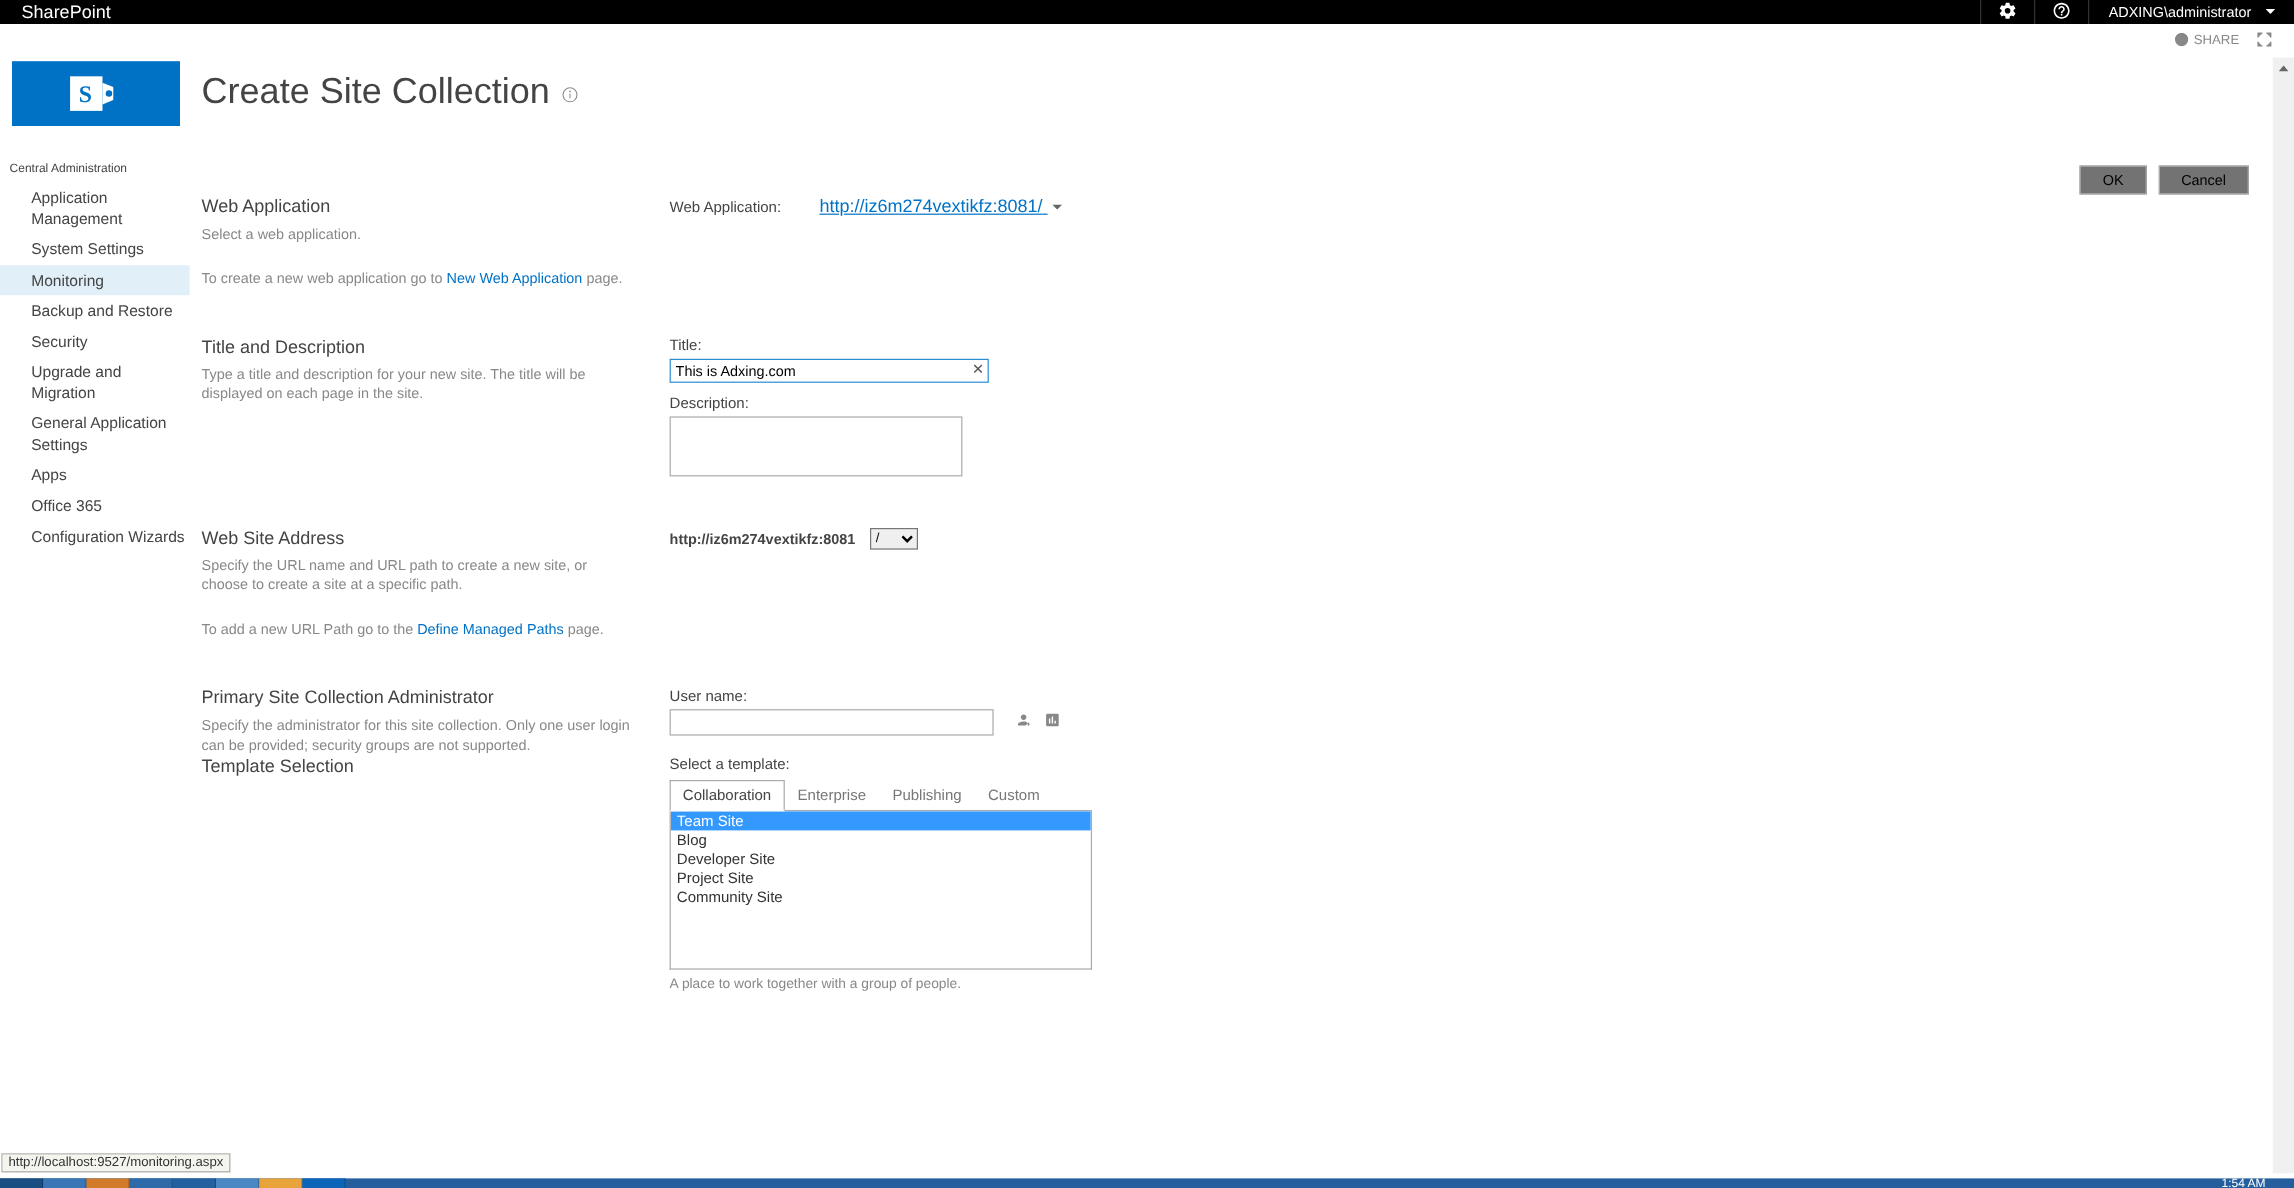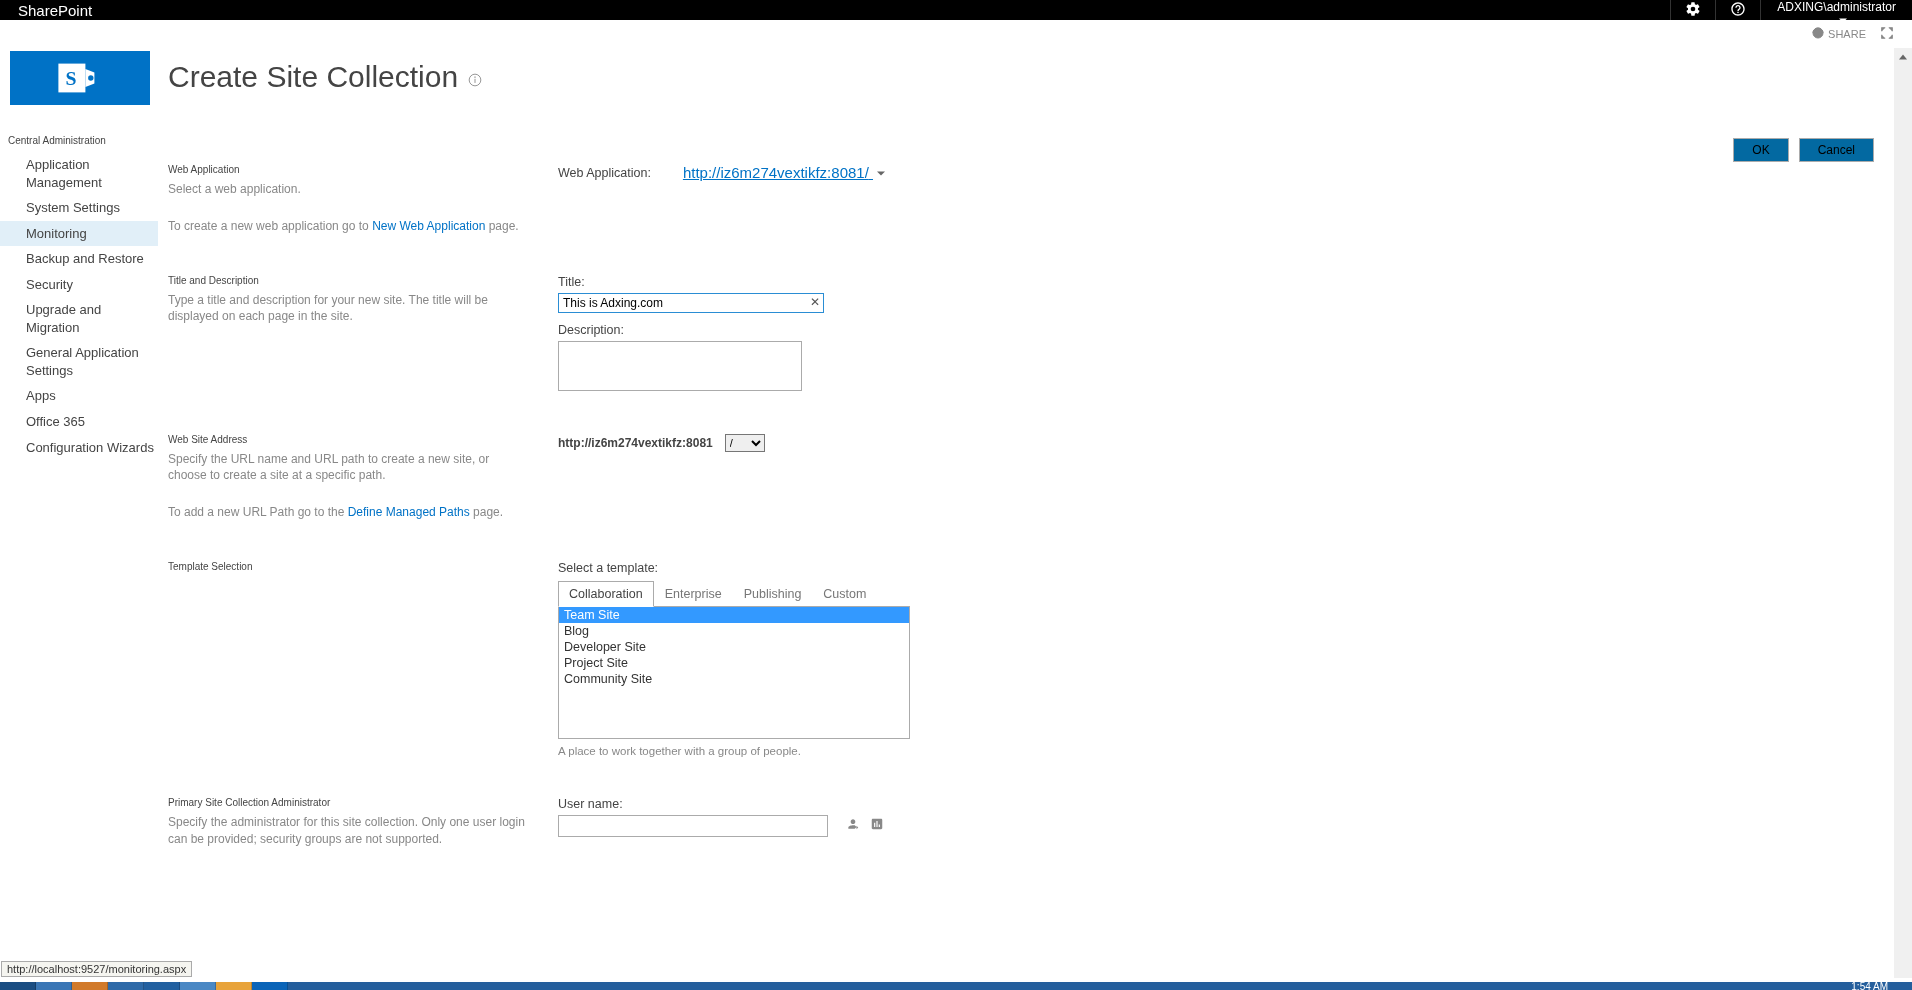--- a/index.html
+++ b/index.html
@@ -3,21 +3,21 @@
 <meta charset="utf-8">
 <style>
 * { box-sizing: border-box; margin: 0; padding: 0; }
 body { font-family: "Segoe UI", Tahoma, sans-serif; font-size: 13px; color: #333; background: #fff; overflow: hidden; }
 
 
 .topbar { background: #000; color: #fff; height: 20px; display: flex; align-items: center; justify-content: space-between; }
 .topbar-left { padding-left: 18px; font-size: 15px; font-weight: 400; }
 .topbar-right { display: flex; align-items: stretch; height: 100%; }
 .topbar-cell { display: flex; align-items: center; padding: 0 14px; border-left: 1px solid #333; cursor: pointer; height: 100%; }
-.topbar-cell.user { padding: 0 16px; font-size: 12px; flex-direction: column; }
+.topbar-cell.user { padding: 0 16px; font-size: 12px; }
 .topbar-cell svg { fill: #fff; }
 
 
 .sharebar { display: flex; justify-content: flex-end; align-items: center; padding: 4px 14px; height: 28px; color: #888; font-size: 11px; }
 .sharebar-item { display: flex; align-items: center; margin-left: 14px; cursor: pointer; }
 .sharebar-item svg { fill: #888; margin-right: 4px; stroke: #888; }
 
 
 .main { display: flex; height: calc(990px - 32px - 28px); position: relative; }
 .left-col { width: 158px; flex-shrink: 0; }
@@ -33,28 +33,28 @@
 .nav-item { padding: 4px 0 4px 26px; font-size: 13px; color: #444; cursor: pointer; line-height: 1.35; }
 .nav-item.active { background: #e1eff8; }
 
 
 .page-title { font-size: 30px; font-weight: 300; color: #444; margin: 12px 0 20px 10px; display: flex; align-items: center; }
 .page-title .info-icon { margin-left: 10px; }
 .page-title .info-icon svg { stroke: #888; fill: none; }
 
 
 .action-row { position: absolute; top: 90px; right: 20px; display: flex; gap: 10px; }
-.btn { border: 1px solid #ababab; background: #0369a1; padding: 4px 18px; font-size: 12px; cursor: pointer; }
+.btn { border: 1px solid #ababab; background: #737373; padding: 4px 18px; font-size: 12px; cursor: pointer; }
 
 
 .form-area { margin-left: 10px; margin-top: 70px; }
 .section { display: flex; margin-bottom: 40px; }
 .section-left { width: 390px; padding-right: 30px; }
 .section-right { flex: 1; }
-.section-heading { font-size: 10px; color: #444; margin-bottom: 6px; }
+.section-heading { font-size: 15px; color: #444; margin-bottom: 6px; }
 .section-desc { font-size: 12px; color: #888; line-height: 1.4; }
 .section-desc a { color: #0072c6; text-decoration: none; }
 .section-desc .note { margin-top: 20px; display: block; }
 
 
 .field-label { font-size: 12.5px; color: #444; margin-bottom: 4px; display: block; }
 .field-inline { display: flex; align-items: center; gap: 12px; margin-bottom: 6px; }
 .webapp-link { color: #0072c6; font-size: 15px; }
 .webapp-link svg { fill: #666; margin-left: 4px; }
 .text-input { border: 1px solid #ababab; padding: 2px 4px; font-size: 12px; width: 266px; height: 20px; }
@@ -231,43 +231,20 @@
             </span>
           </div>
         </div>
         <div class="section-right">
           <div class="field-inline">
             <span class="url-base">http://iz6m274vextikfz:8081</span>
             <select class="url-select">
               <option>/</option>
             </select>
           </div>
-        </div>
-      </div>
-
-      <div class="section">
-        <div class="section-left">
-          <div class="section-heading">Template Selection</div>
-        </div>
-        <div class="section-right">
-          <label class="field-label">Select a template:</label>
-          <div class="tabs" style="width:352px;">
-            <div class="tab active">Collaboration</div>
-            <div class="tab">Enterprise</div>
-            <div class="tab">Publishing</div>
-            <div class="tab">Custom</div>
-          </div>
-          <div class="template-list">
-            <div class="template-item selected">Team Site</div>
-            <div class="template-item">Blog</div>
-            <div class="template-item">Developer Site</div>
-            <div class="template-item">Project Site</div>
-            <div class="template-item">Community Site</div>
-          </div>
-          <div class="template-desc">A place to work together with a group of people.</div>
         </div>
       </div>
 
       <div class="section" style="margin-bottom:0;">
         <div class="section-left">
           <div class="section-heading">Primary Site Collection Administrator</div>
           <div class="section-desc">Specify the administrator for this site collection. Only one user login can be provided; security groups are not supported.</div>
         </div>
         <div class="section-right">
           <label class="field-label">User name:</label>
@@ -282,20 +259,43 @@
               <span>
                 <svg width="14" height="14" viewBox="0 0 24 24">
                     <path d="M19 3H5c-1.1 0-2 .9-2 2v14c0 1.1.9 2 2 2h14c1.1 0 2-.9 2-2V5c0-1.1-.9-2-2-2zM9 17H7v-7h2v7zm4 0h-2V7h2v10zm4 0h-2v-4h2v4z"></path>
                   </svg>
               </span>
             </span>
           </div>
         </div>
       </div>
 
+      <div class="section">
+        <div class="section-left">
+          <div class="section-heading">Template Selection</div>
+        </div>
+        <div class="section-right">
+          <label class="field-label">Select a template:</label>
+          <div class="tabs" style="width:352px;">
+            <div class="tab active">Collaboration</div>
+            <div class="tab">Enterprise</div>
+            <div class="tab">Publishing</div>
+            <div class="tab">Custom</div>
+          </div>
+          <div class="template-list">
+            <div class="template-item selected">Team Site</div>
+            <div class="template-item">Blog</div>
+            <div class="template-item">Developer Site</div>
+            <div class="template-item">Project Site</div>
+            <div class="template-item">Community Site</div>
+          </div>
+          <div class="template-desc">A place to work together with a group of people.</div>
+        </div>
+      </div>
+
     </div>
   </div>
 
   <div class="scroll-gutter">
     <div style="position:absolute;top:0;left:0;right:0;height:18px;display:flex;align-items:center;justify-content:center;">
       <svg width="8" height="8" viewBox="0 0 10 10" fill="#666">
           <path d="M0 8 L5 2 L10 8 z"></path>
         </svg>
     </div>
   </div>

